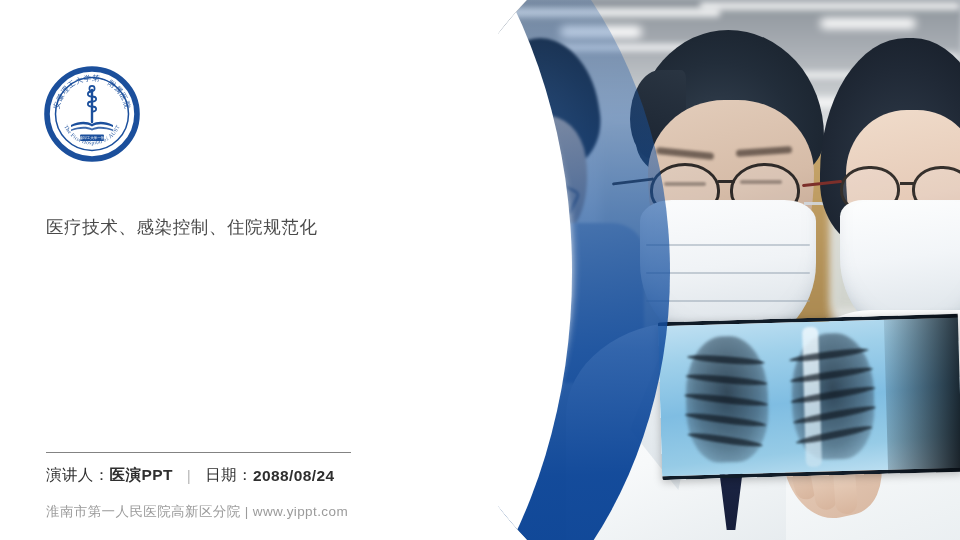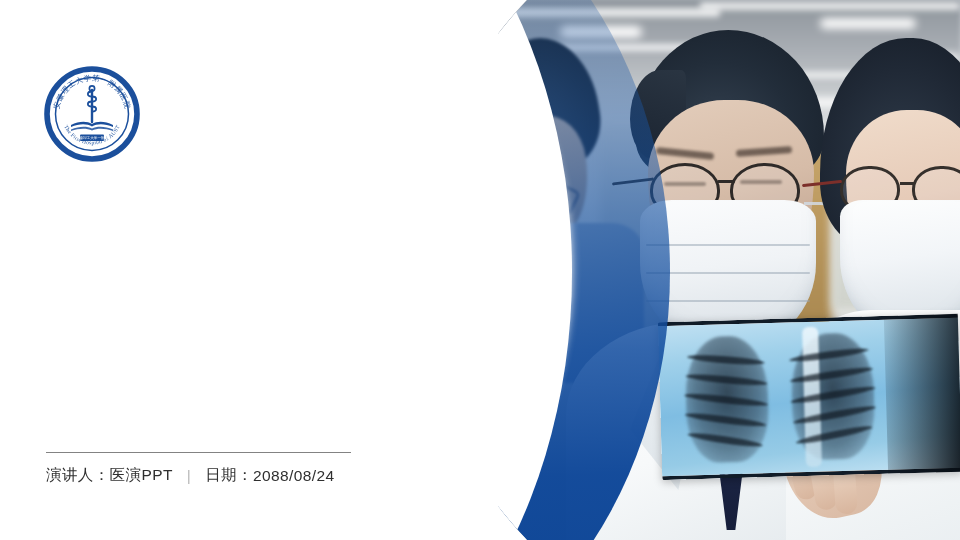--- a/index.html
+++ b/index.html
@@ -293,21 +293,21 @@
 
   
   #meta { position:absolute; left:46px; top:452px; width:360px; }
   #rule { width:305px; height:1px; background:#6d6d6d; opacity:.85; }
   .meta-row {
     margin-top:12px; font-size:15.5px; color:#2f2f2f;
     letter-spacing:.4px; white-space:nowrap;
     display:flex; align-items:center;
   }
   .meta-row .lbl { font-weight:normal; }
-  .meta-row .val { font-weight:normal; }
+  .meta-row .val { font-weight:bold; }
   .meta-row .sep { color:#b9b9b9; margin:0 14px; font-weight:normal; }
   .foot {
     margin-top:17px; font-size:13.5px; color:#9b9b9b;
     letter-spacing:.4px; white-space:nowrap;
   }
 </style>
 </head>
 <body>
 
 <div id="slide">
@@ -445,27 +445,29 @@
         <g fill="#1B4F9C">
           <path d="M27 59 C35 55 43 55 48 58 C53 55 61 55 69 59 L69 61 C61 57.5 53 57.5 48 60.5 C43 57.5 35 57.5 27 61 Z"></path>
           <path d="M27 63.5 C35 60 43 60 48 62.5 C53 60 61 60 69 63.5 L69 65 C61 62 53 62 48 64.5 C43 62 35 62 27 65 Z" opacity=".85"></path>
         </g>
         <rect x="36" y="68.5" width="24" height="6.4" rx="1" fill="#1B4F9C"></rect>
         <text x="48" y="73.2" font-size="3.6" fill="#ffffff" text-anchor="middle" font-family="'DejaVu Sans',sans-serif">安徽理工大学一附院</text>
       </svg>
     </div>
 
     <div id="titles">
+      <div class="sub">医疗技术、感染控制、住院规范化</div>
     </div>
 
     <div id="meta">
       <div id="rule"></div>
       <div class="meta-row">
         <span class="lbl">演讲人：</span>
         <span class="val">医演PPT</span>
         <span class="sep">|</span>
         <span class="lbl">日期：</span>
         <span class="val">2088/08/24</span>
       </div>
+      <div class="foot">淮南市第一人民医院高新区分院 | www.yippt.com</div>
     </div>
 
   </div>
 </div>
 
 </body></html>

